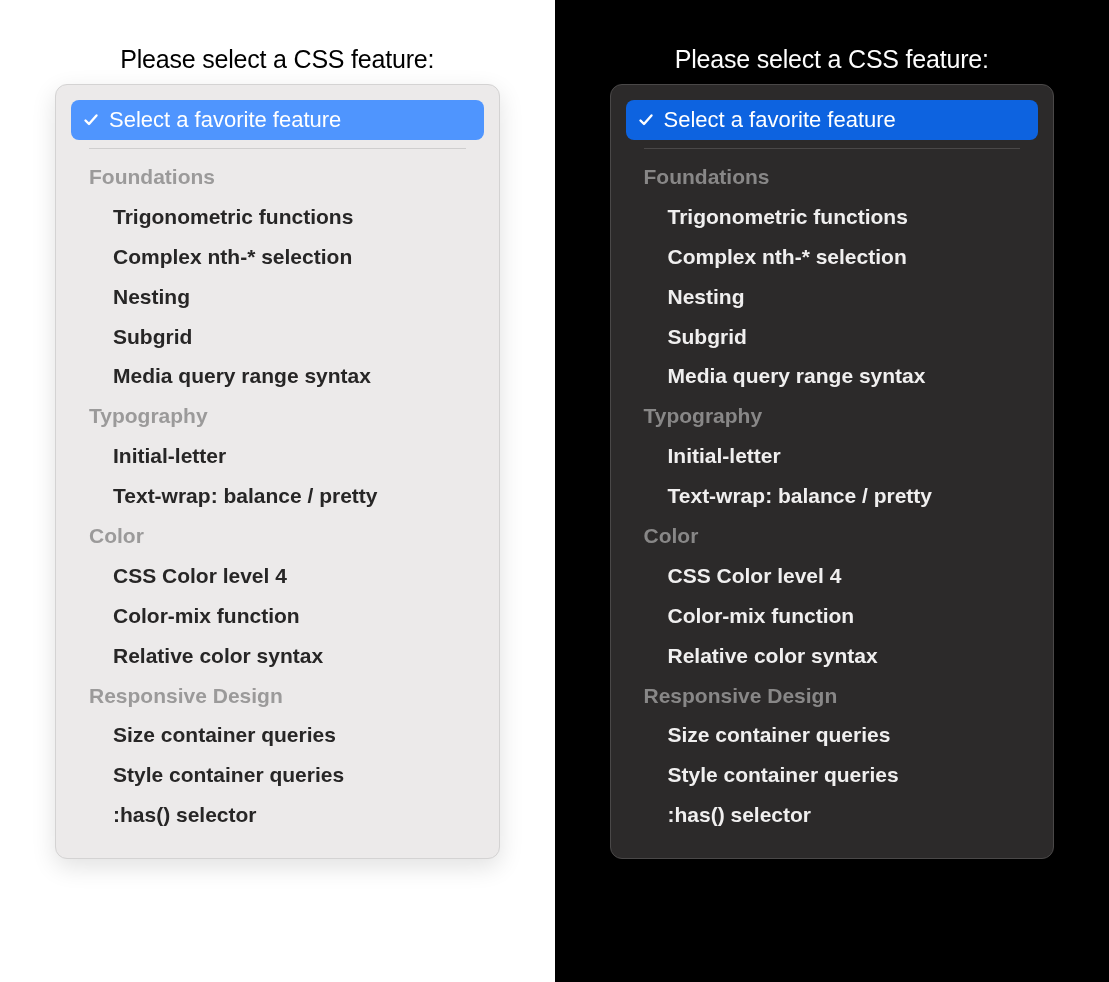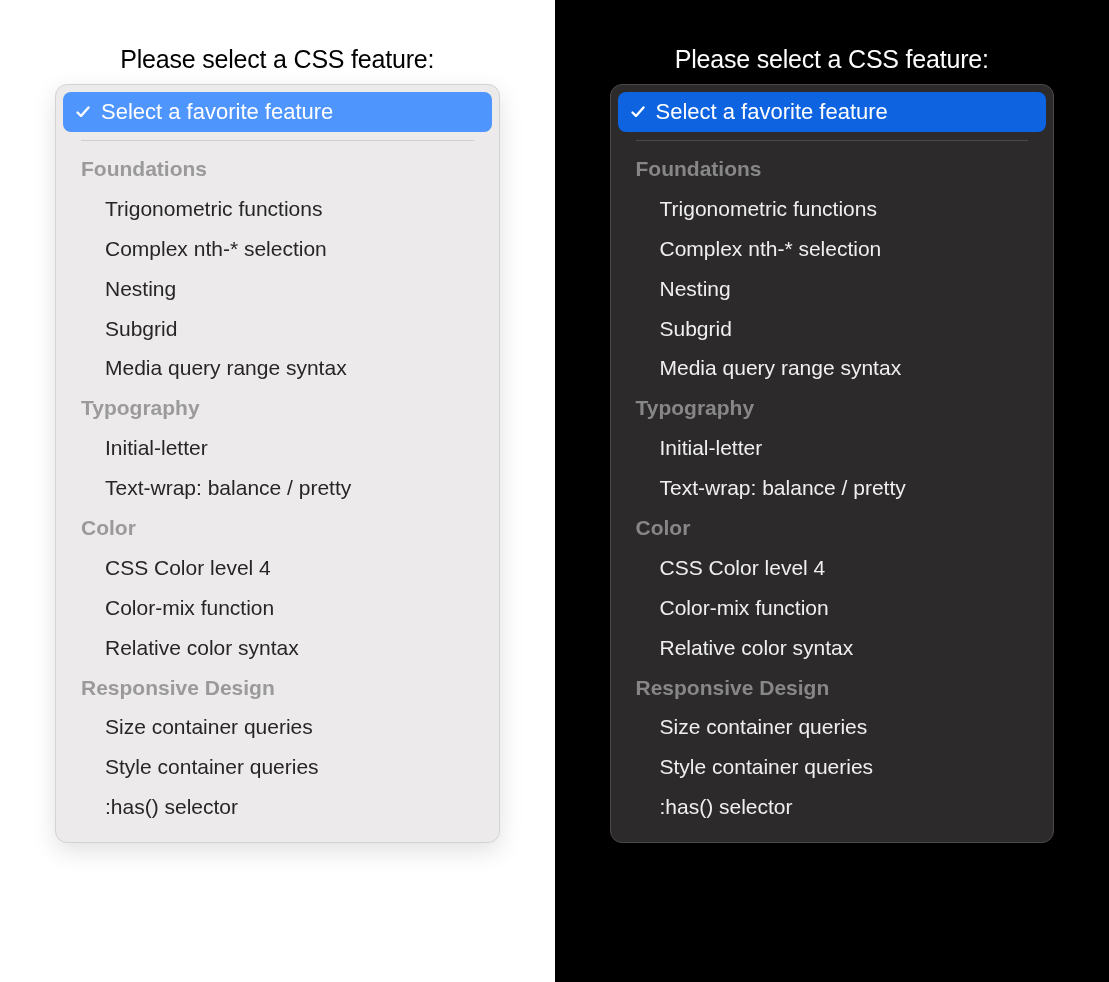--- a/index.html
+++ b/index.html
@@ -35,21 +35,21 @@
     }
     .light .prompt {
       color: #000000;
     }
     .dark .prompt {
       color: #ffffff;
     }
     .dropdown {
       width: 100%;
       border-radius: 12px;
-      padding: 7px;
+      padding: 15px;
     }
     .light .dropdown {
       background: #eceaea;
       border: 1px solid #d4d3d3;
       box-shadow: 0 8px 24px rgba(0,0,0,0.12);
     }
     .dark .dropdown {
       background: #2c2a2a;
       border: 1px solid #4a4848;
       box-shadow: 0 8px 28px rgba(0,0,0,0.6);
@@ -100,21 +100,21 @@
       line-height: 1.9;
     }
     .light .group-label {
       color: #9b9a9a;
     }
     .dark .group-label {
       color: #888787;
     }
     .option-item {
       font-size: 21px;
-      font-weight: 400;
+      font-weight: 700;
       line-height: 1.9;
       padding-left: 24px;
       cursor: pointer;
     }
     .light .option-item {
       color: #272626;
     }
     .dark .option-item {
       color: #f0efef;
     }

